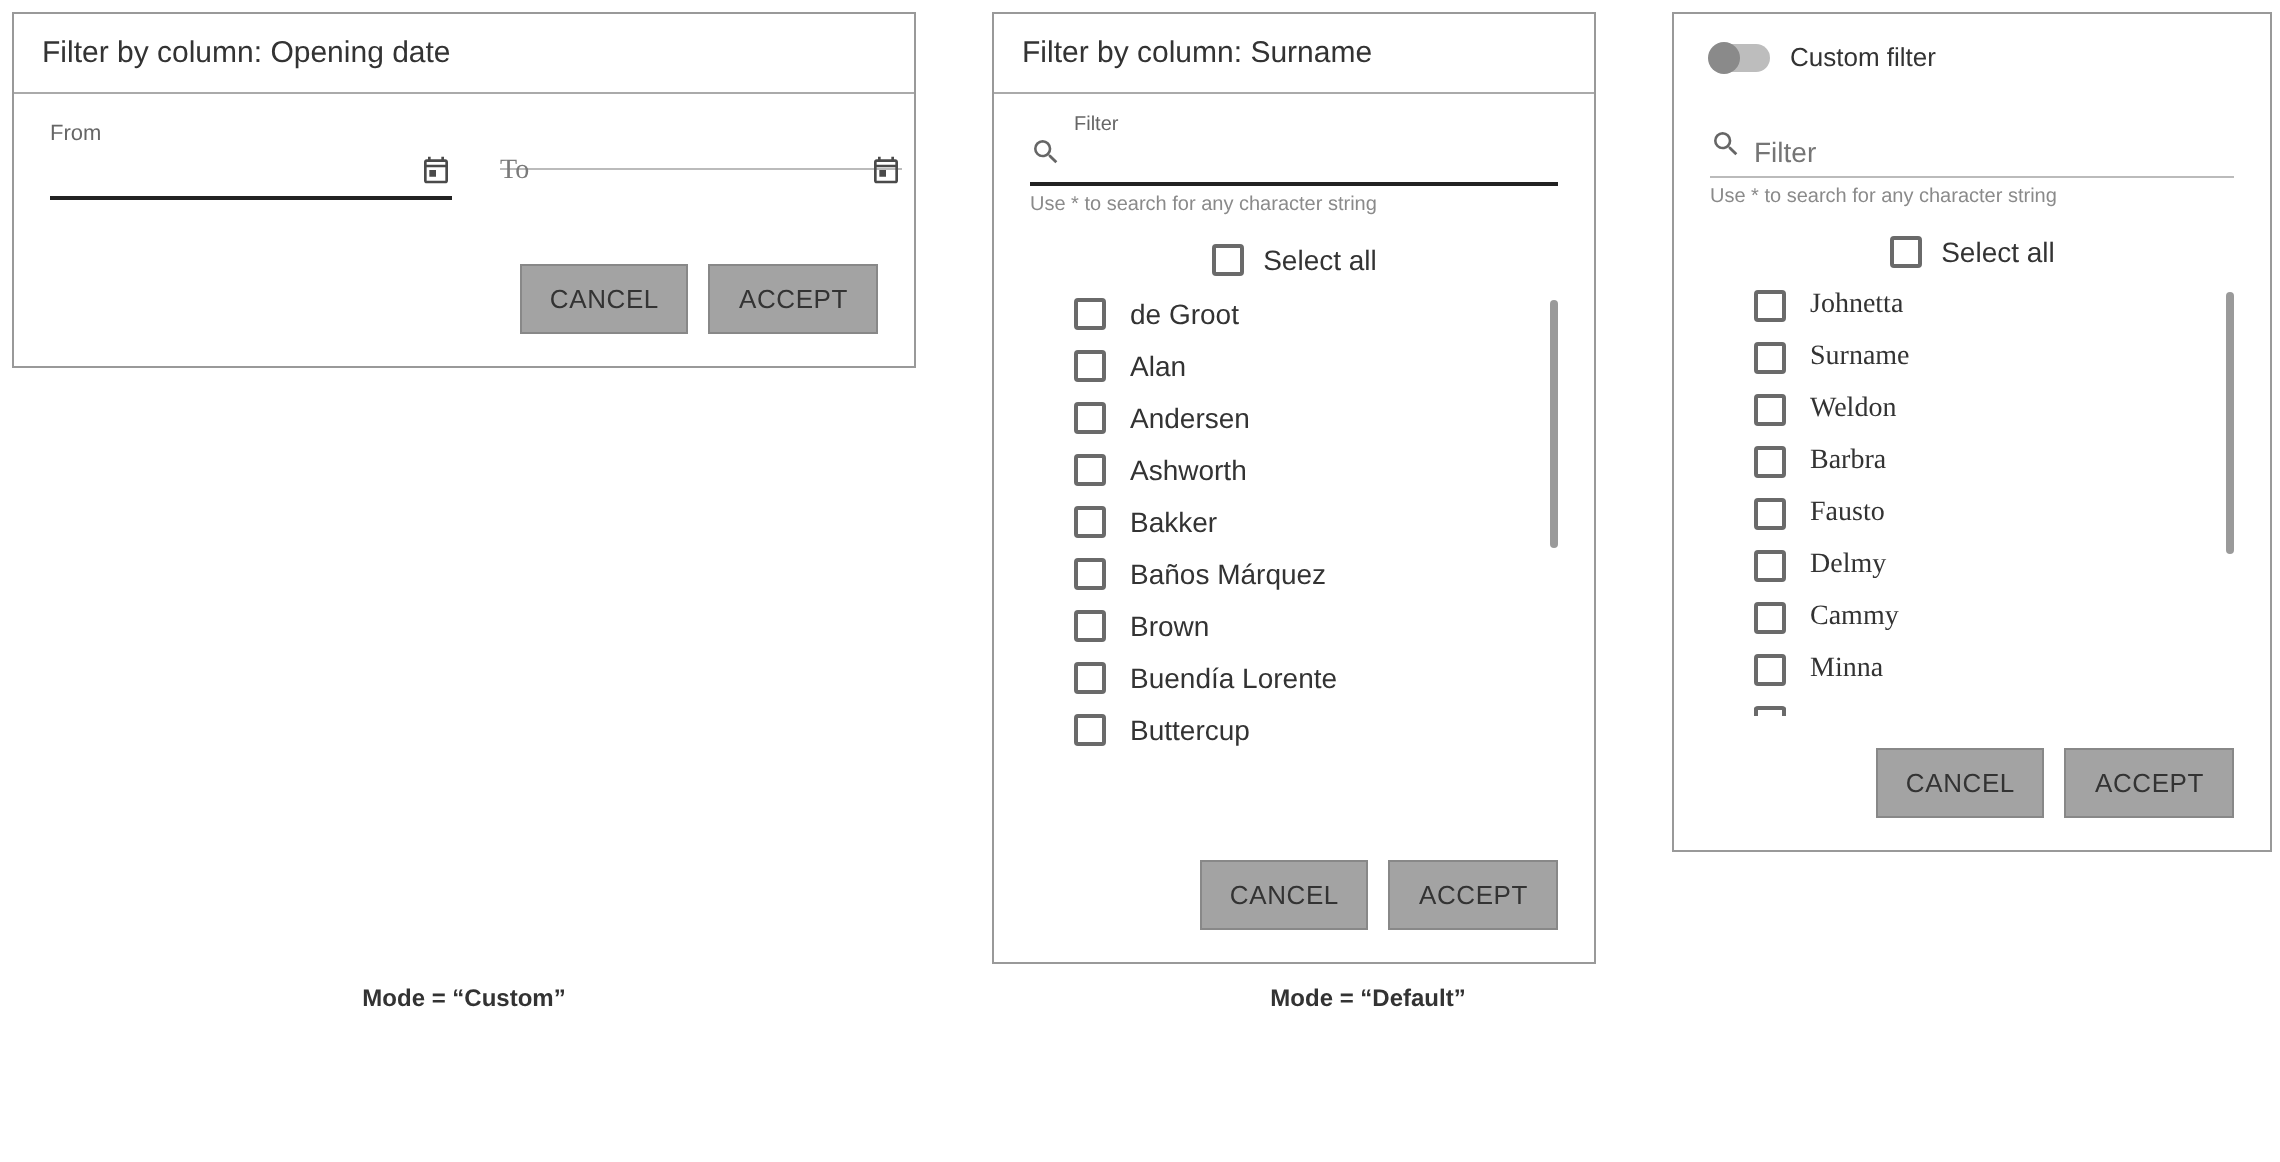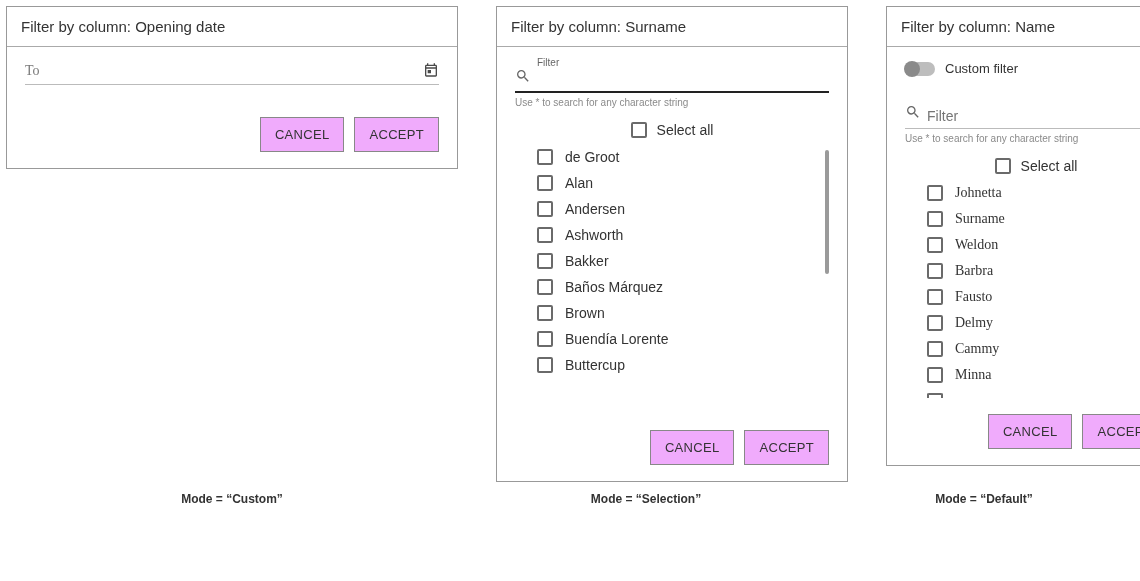--- a/index.html
+++ b/index.html
@@ -17,21 +17,21 @@
     gap: 38px;
     align-items: flex-start;
   }
   .panel {
     border: 1px solid #999;
     background: #fff;
     display: flex;
     flex-direction: column;
   }
   .panel.p1 { width: 452px; }
-  .panel.p2 { width: 352px; }
+  .panel.p2 { width: 302px; }
   .panel.p3 { width: 300px; }
   .panel-header {
     border-bottom: 1px solid #aaa;
     padding: 11px 14px;
     font-size: 15px;
     color: #333;
   }
   .panel-body {
     padding: 14px 18px 16px 18px;
   }
@@ -86,21 +86,21 @@
   }
 
   
   .btnrow {
     display: flex;
     justify-content: flex-end;
     gap: 10px;
   }
   .btn {
     border: 1px solid #888;
-    background: #f0abfc;
+    background: #a3a3a3;
     padding: 9px 14px;
     font-size: 13px;
     letter-spacing: .3px;
     color: #333;
     cursor: pointer;
   }
 
   
   .filter-input-wrap {
     position: relative;
@@ -221,20 +221,31 @@
 </head>
 <body>
 
 <div class="panels">
 
   <div>
   <div class="panel p1">
     <div class="panel-header">Filter by column: Opening date</div>
     <div class="panel-body">
       <div class="date-row">
+        <div class="date-field focused">
+          <span class="label">From</span>
+          <div class="inputline">
+            <input type="text" value="" style="">
+          </div>
+          <span class="cal">
+            <svg width="16" height="16" viewBox="0 0 24 24" fill="currentColor">
+                  <path d="M19 4h-1V2h-2v2H8V2H6v2H5c-1.1 0-2 .9-2 2v14c0 1.1.9 2 2 2h14c1.1 0 2-.9 2-2V6c0-1.1-.9-2-2-2zm0 16H5V10h14v10zM5 8V6h14v2H5zm2 4h5v5H7z"></path>
+                </svg>
+          </span>
+        </div>
         <div class="date-field labelph">
           <span class="label-placeholder">To</span>
           <div class="inputline">
             <input type="text" value="" style="">
           </div>
           <span class="cal">
             <svg width="16" height="16" viewBox="0 0 24 24" fill="currentColor">
                   <path d="M19 4h-1V2h-2v2H8V2H6v2H5c-1.1 0-2 .9-2 2v14c0 1.1.9 2 2 2h14c1.1 0 2-.9 2-2V6c0-1.1-.9-2-2-2zm0 16H5V10h14v10zM5 8V6h14v2H5zm2 4h5v5H7z"></path>
                 </svg>
           </span>
@@ -311,21 +322,20 @@
       <div class="btnrow" style="margin-top:16px;">
         <button class="btn">CANCEL</button>
         <button class="btn">ACCEPT</button>
       </div>
     </div>
   </div>
   </div>
 
   <div>
   <div class="panel p3">
-    <div class="panel-header">Filter by column: Name</div>
     <div class="panel-body">
       <div class="toggle-row">
         <span class="toggle">
               <span class="knob"></span>
             </span>
         <span>Custom filter</span>
       </div>
 
       <div class="filter-input-wrap">
         <span class="search-ic">
@@ -387,16 +397,15 @@
       </div>
     </div>
   </div>
   </div>
 
 </div>
 
 <div class="captions">
   <div class="caption" style="width:452px;">Mode = “Custom”</div>
   <div style="width:38px;"></div>
-  <div class="caption" style="width:300px;">Mode = “Selection”</div>
   <div style="width:38px;"></div>
   <div class="caption" style="width:300px;">Mode = “Default”</div>
 </div>
 
 </body></html>

